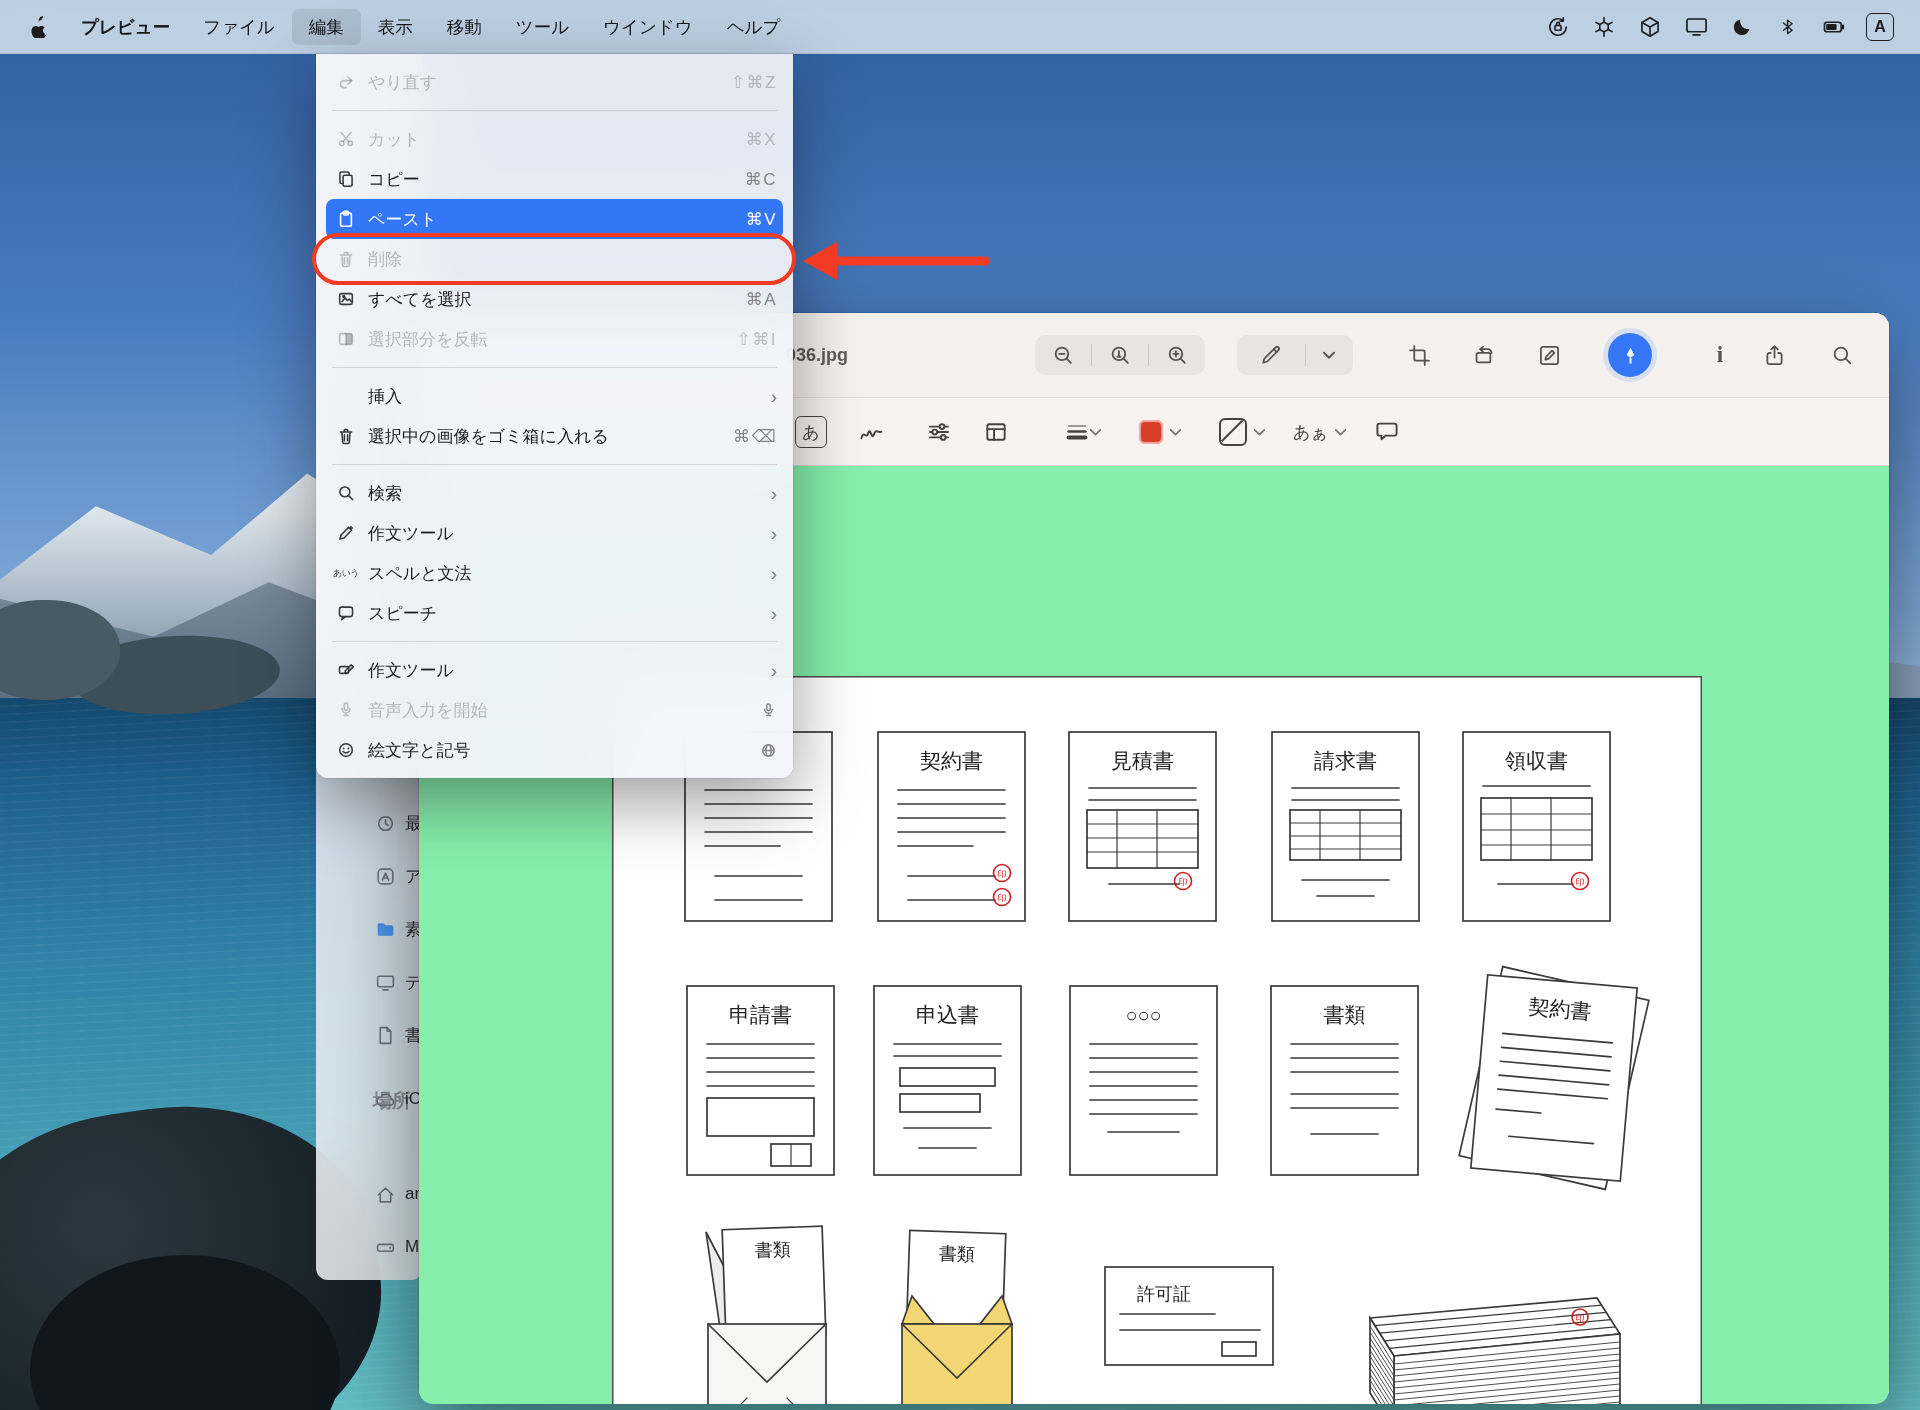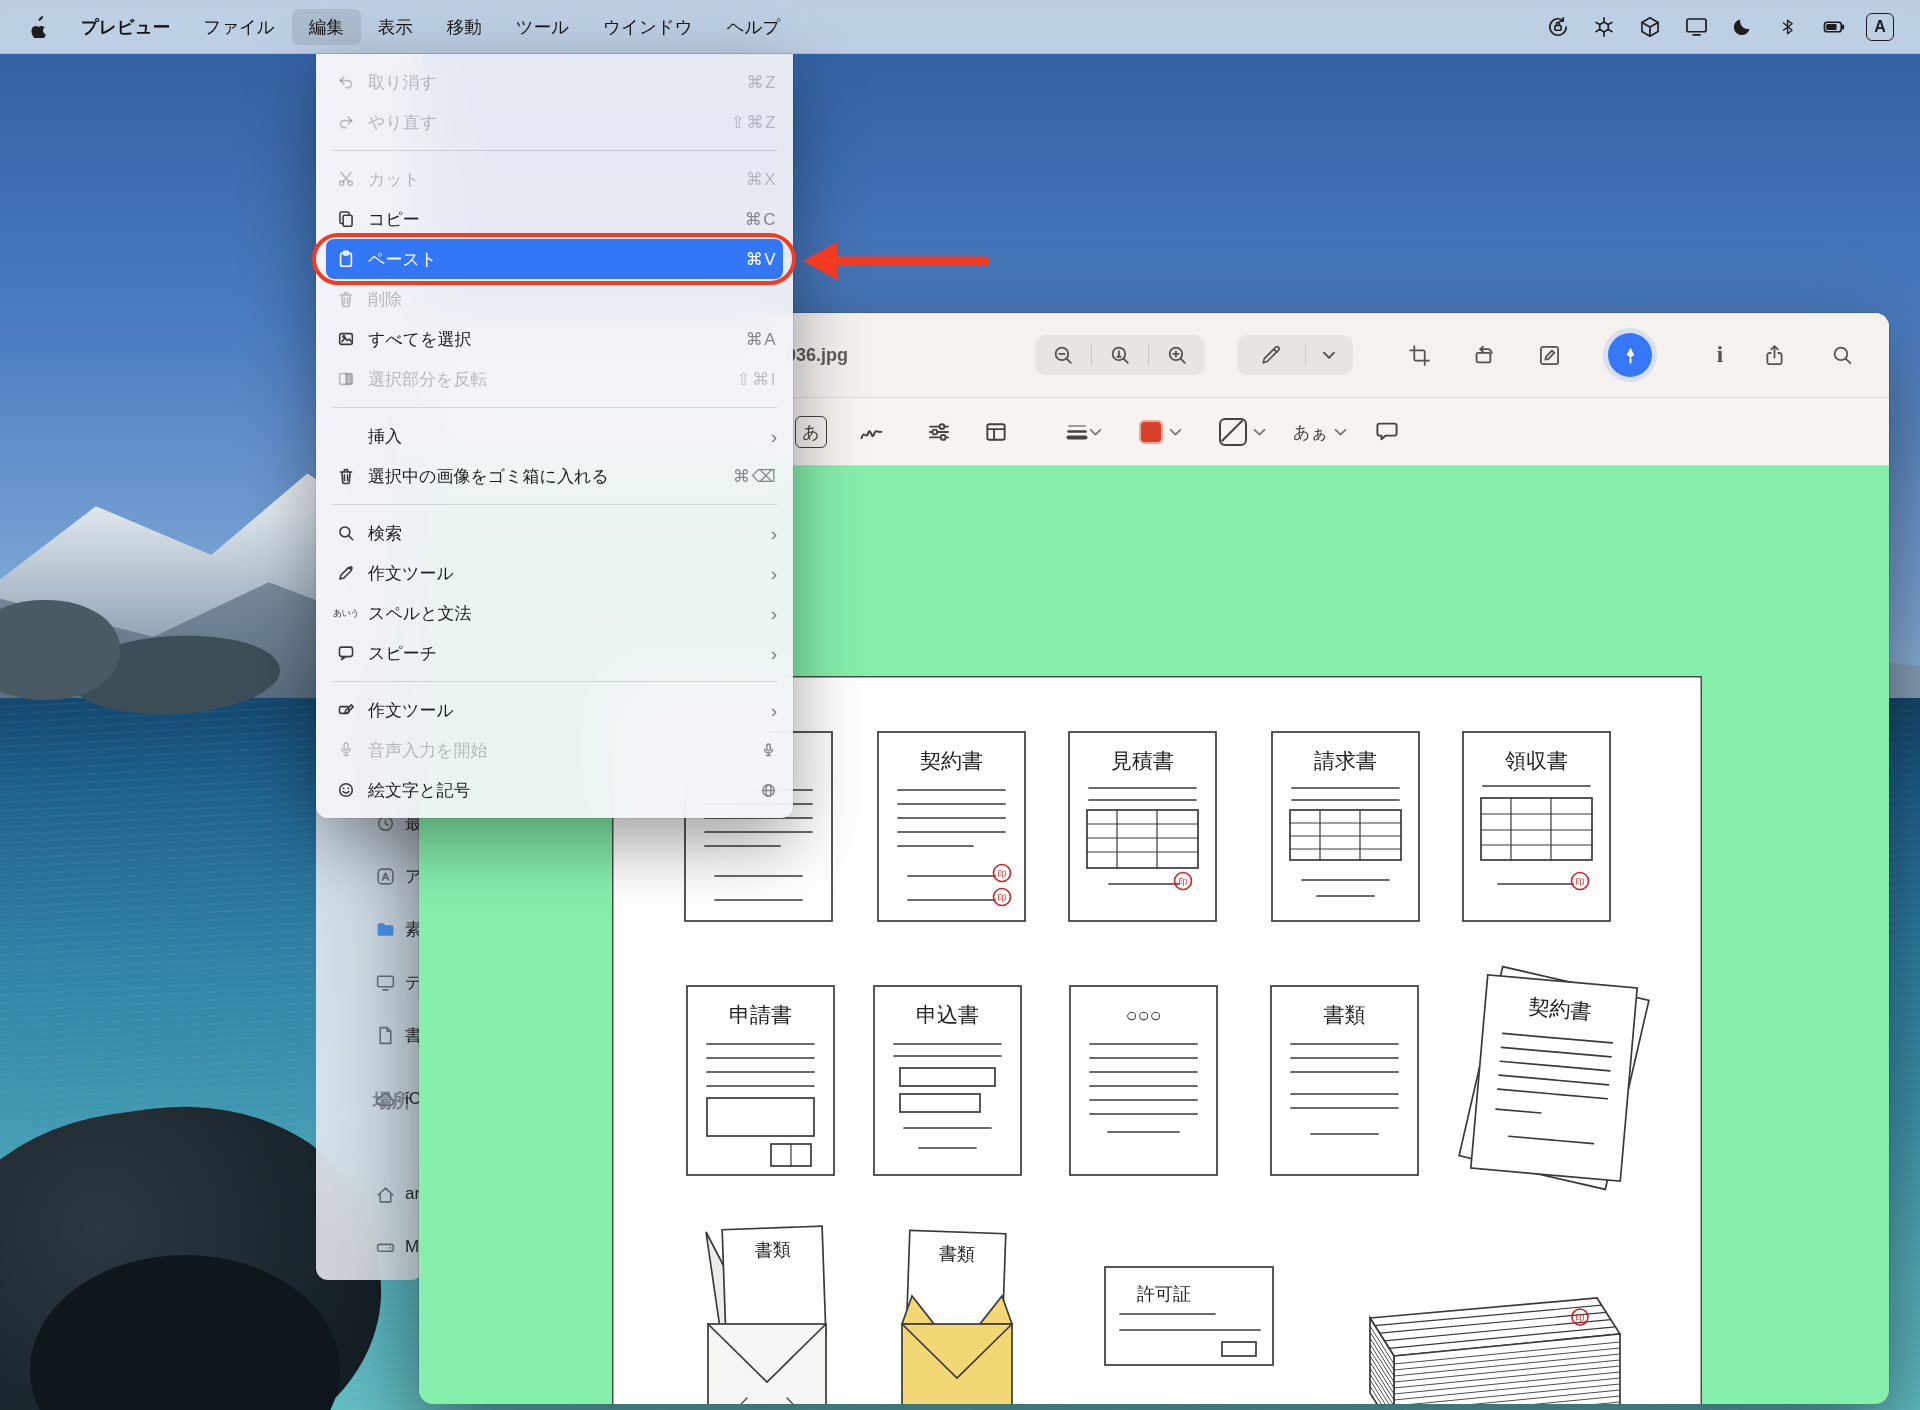--- a/index.html
+++ b/index.html
@@ -554,30 +554,20 @@
     <div class="status-icon">
       <span class="input-badge">A</span>
     </div>
   </div>
 </div>
 
 <div class="menu">
   <div class="mrow dis">
     <span class="mi">
         <svg viewBox="0 0 16 16">
-          <path d="M6.2 3.6 3 6.8l3.2 3.2"></path>
-          <path d="M3 6.8h6.8a3.1 3.1 0 0 1 0 6.2H8"></path>
-        </svg>
-      </span>
-    <span class="lbl">取り消す</span>
-    <span class="sc">⌘Z</span>
-  </div>
-  <div class="mrow dis">
-    <span class="mi">
-        <svg viewBox="0 0 16 16">
           <path d="M9.8 3.6 13 6.8 9.8 10"></path>
           <path d="M13 6.8H6.2a3.1 3.1 0 0 0 0 6.2H8"></path>
         </svg>
       </span>
     <span class="lbl">やり直す</span>
     <span class="sc">⇧⌘Z</span>
   </div>
   <div class="mdiv"></div>
   <div class="mrow dis">
     <span class="mi">

